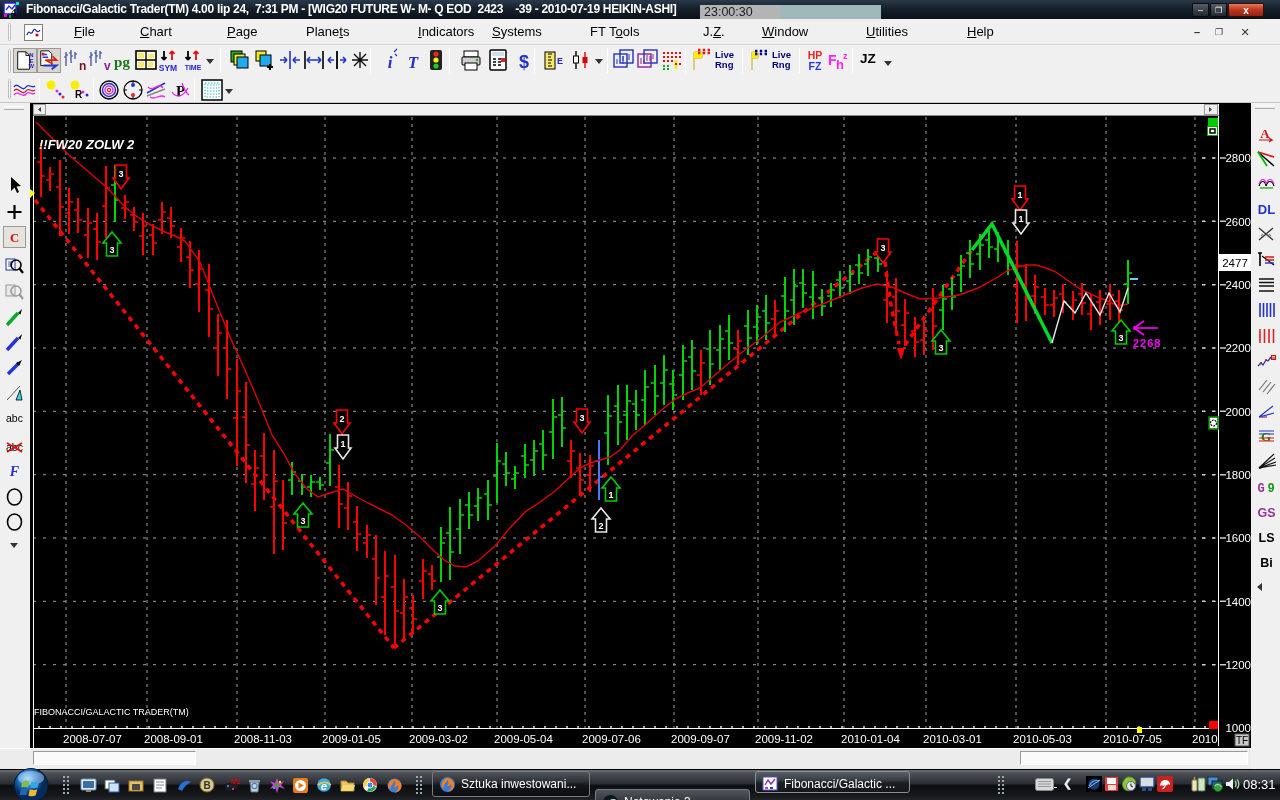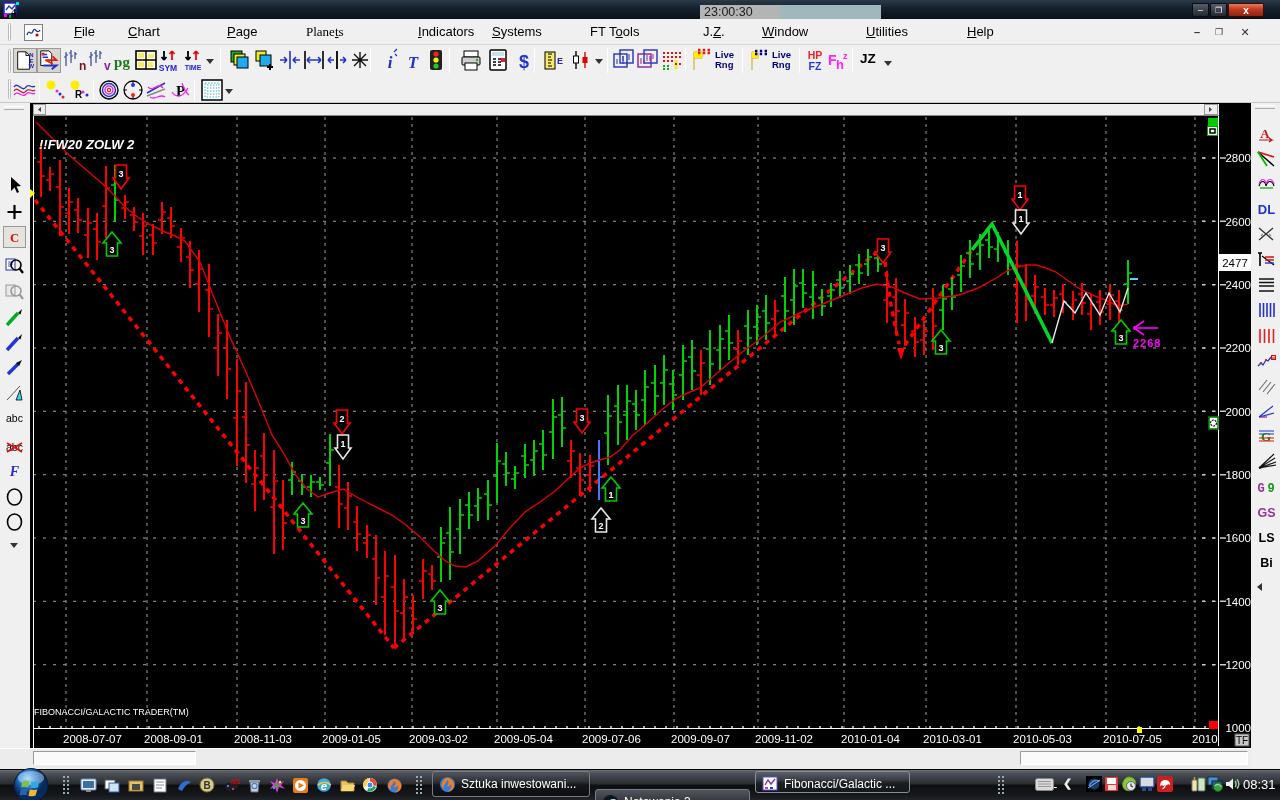--- a/index.html
+++ b/index.html
@@ -9,38 +9,39 @@
 
 <div class="abs" style="left:0;top:0;width:1280px;height:19px;background:linear-gradient(180deg,#2a3a4a 0%,#15202c 45%,#0a1118 100%);">
  <svg class="abs" style="left:3px;top:1px" width="17" height="17" viewBox="0 0 17 17">
   <rect x="1" y="2" width="12" height="11" fill="#fff" stroke="#2222cc" stroke-width="1.5"></rect>
   <path d="M3 9 L6 5 L9 8 L12 4" stroke="#2233dd" stroke-width="1.4" fill="none"></path>
   <text x="8" y="15" font-size="11" font-weight="bold" fill="#000" font-family="Liberation Serif,serif">4</text>
   <rect x="13" y="1" width="3" height="3" fill="#00e5e5"></rect>
   <rect x="1" y="13" width="3" height="3" fill="#ff00ff"></rect>
   <rect x="6" y="14" width="2" height="3" fill="#00aa00"></rect>
  </svg>
+ <div class="abs" style="left:26px;top:2px;font-size:12px;font-weight:bold;color:#fff;white-space:pre;letter-spacing:-0.3px;">Fibonacci/Galactic Trader(TM) 4.00 lip 24,  7:31 PM - [WIG20 FUTURE W- M- Q EOD  2423    -39 - 2010-07-19 HEIKIN-ASHI]</div>
  <div class="abs" style="left:700px;top:5px;width:80px;height:14px;background:#b2b5b4;color:#1c1c1c;font-size:12.5px;line-height:14px;padding-left:4px;">23:00:30</div>
  <div class="abs" style="left:780px;top:5px;width:101px;height:14px;background:#9fb8bb;"></div>
  <div class="abs" style="left:1192px;top:3px;width:17px;height:14px;background:linear-gradient(180deg,#565d66,#23282e);border:1px solid #0a0d10;border-radius:0 0 2px 2px;color:#fff;font-size:9px;text-align:center;line-height:12px;">–</div>
  <div class="abs" style="left:1210px;top:3px;width:17px;height:14px;background:linear-gradient(180deg,#565d66,#23282e);border:1px solid #0a0d10;border-radius:0 0 2px 2px;color:#fff;font-size:8px;text-align:center;line-height:13px;">❐</div>
  <div class="abs" style="left:1228px;top:3px;width:36px;height:14px;background:linear-gradient(180deg,#e87a58,#c0391f 45%,#8f2311);border:1px solid #30100a;border-radius:0 0 2px 2px;color:#fff;font-size:10px;font-weight:bold;text-align:center;line-height:13px;">x</div>
 </div>
 
 <div class="abs" style="left:0;top:19px;width:1280px;height:26px;background:#f0f0f0;border-bottom:1px solid #d8d8d8;">
  <div class="abs" style="left:8px;top:4px;width:3px;height:18px;background:#fff;border:1px solid #bbb;border-radius:2px;"></div>
  <svg class="abs" style="left:24px;top:5px" width="19" height="17" viewBox="0 0 19 17">
    <rect x="0.5" y="0.5" width="18" height="16" fill="#fff" stroke="#808080"></rect>
    <path d="M3 11 C5 4 7 13 9 7 C11 2 13 11 16 6" stroke="#223399" stroke-width="1.3" fill="none"></path>
    <circle cx="13" cy="11" r="1.6" fill="#dd0000"></circle>
  </svg>
  <div class="mi" style="left:74px;"><u>F</u>ile</div>
-    <div class="mi" style="left:128px;"><u>C</u>hart</div>
+    <div class="mi" style="left:140px;"><u>C</u>hart</div>
     <div class="mi" style="left:227px;"><u>P</u>age</div>
-    <div class="mi" style="left:306px;font-family:Liberation Serif, serif;">Plane<u>t</u>s</div>
+    <div class="mi" style="left:306px;">Plane<u>t</u>s</div>
     <div class="mi" style="left:418px;"><u>I</u>ndicators</div>
     <div class="mi" style="left:492px;"><u>S</u>ystems</div>
     <div class="mi" style="left:590px;">FT T<u>o</u>ols</div>
     <div class="mi" style="left:703px;text-align:center;">J.<u>Z</u>.</div>
     <div class="mi" style="left:762px;"><u>W</u>indow</div>
     <div class="mi" style="left:866px;"><u>U</u>tilities</div>
     <div class="mi" style="left:967px;"><u>H</u>elp</div>
  <div class="abs" style="left:1190px;top:7px;width:14px;height:12px;color:#333;font-size:11px;font-weight:bold;line-height:12px;text-align:center;">–</div>
  <div class="abs" style="left:1212px;top:7px;width:14px;height:12px;color:#333;font-size:9px;line-height:12px;text-align:center;">❐</div>
  <div class="abs" style="left:1238px;top:7px;width:14px;height:12px;color:#333;font-size:11px;line-height:12px;text-align:center;">✕</div>

